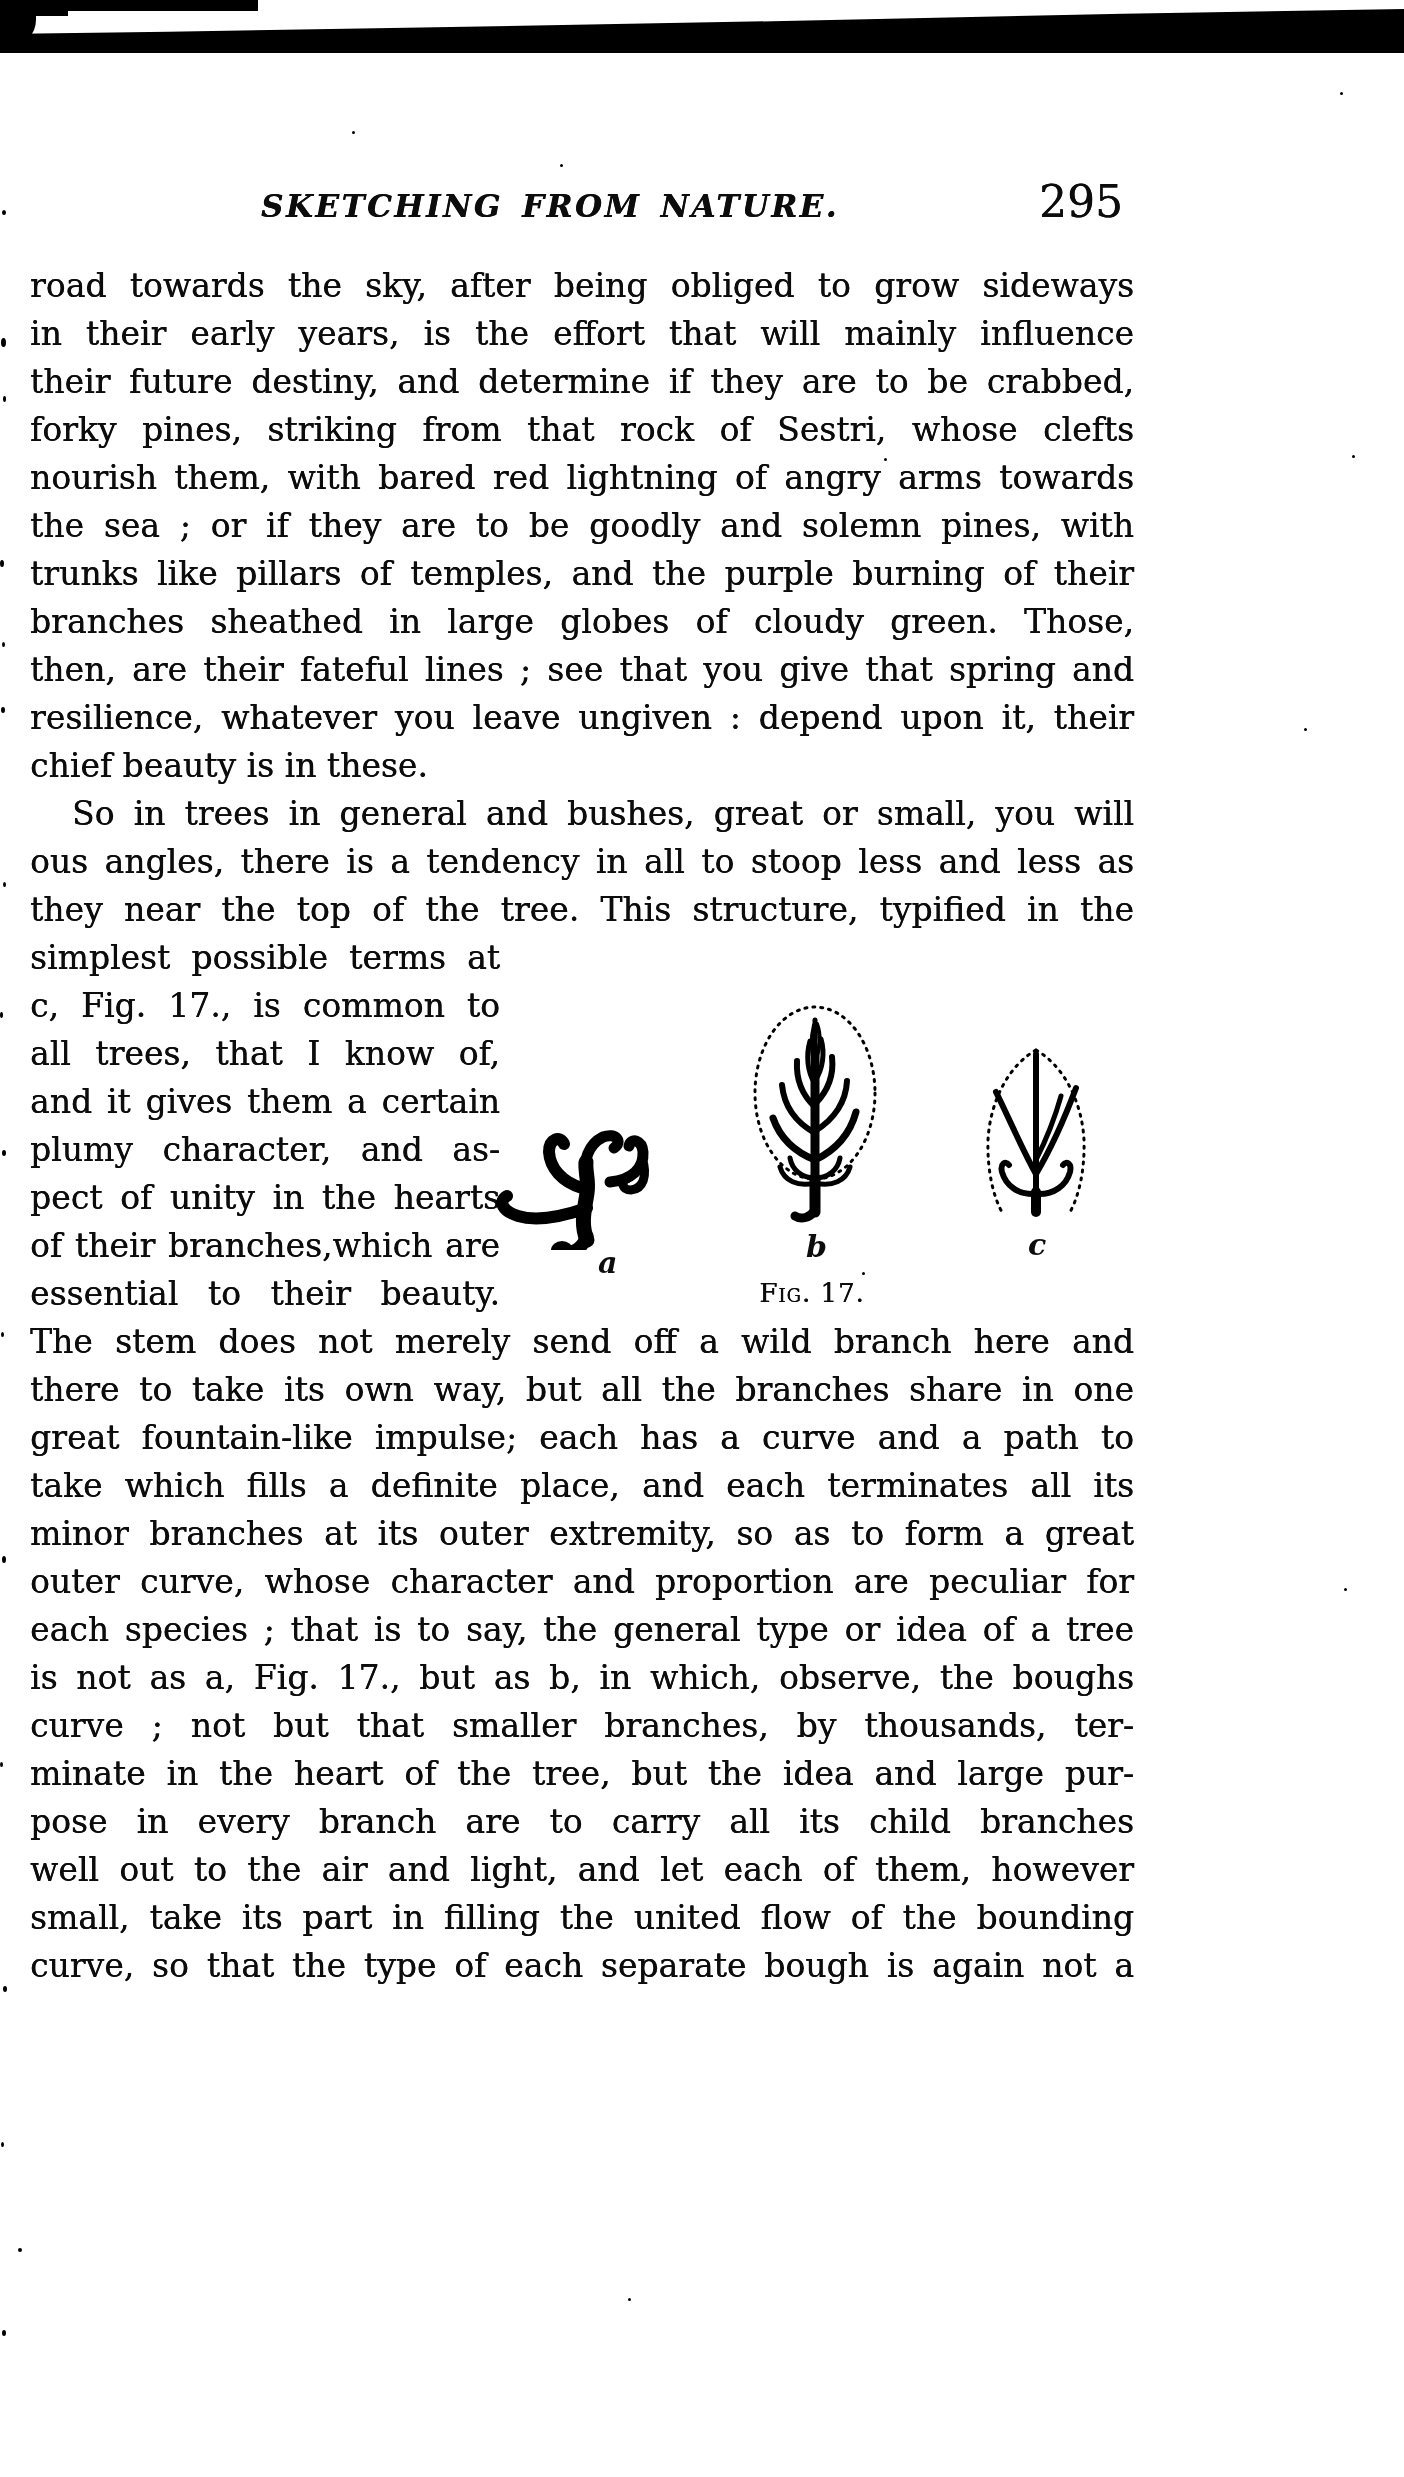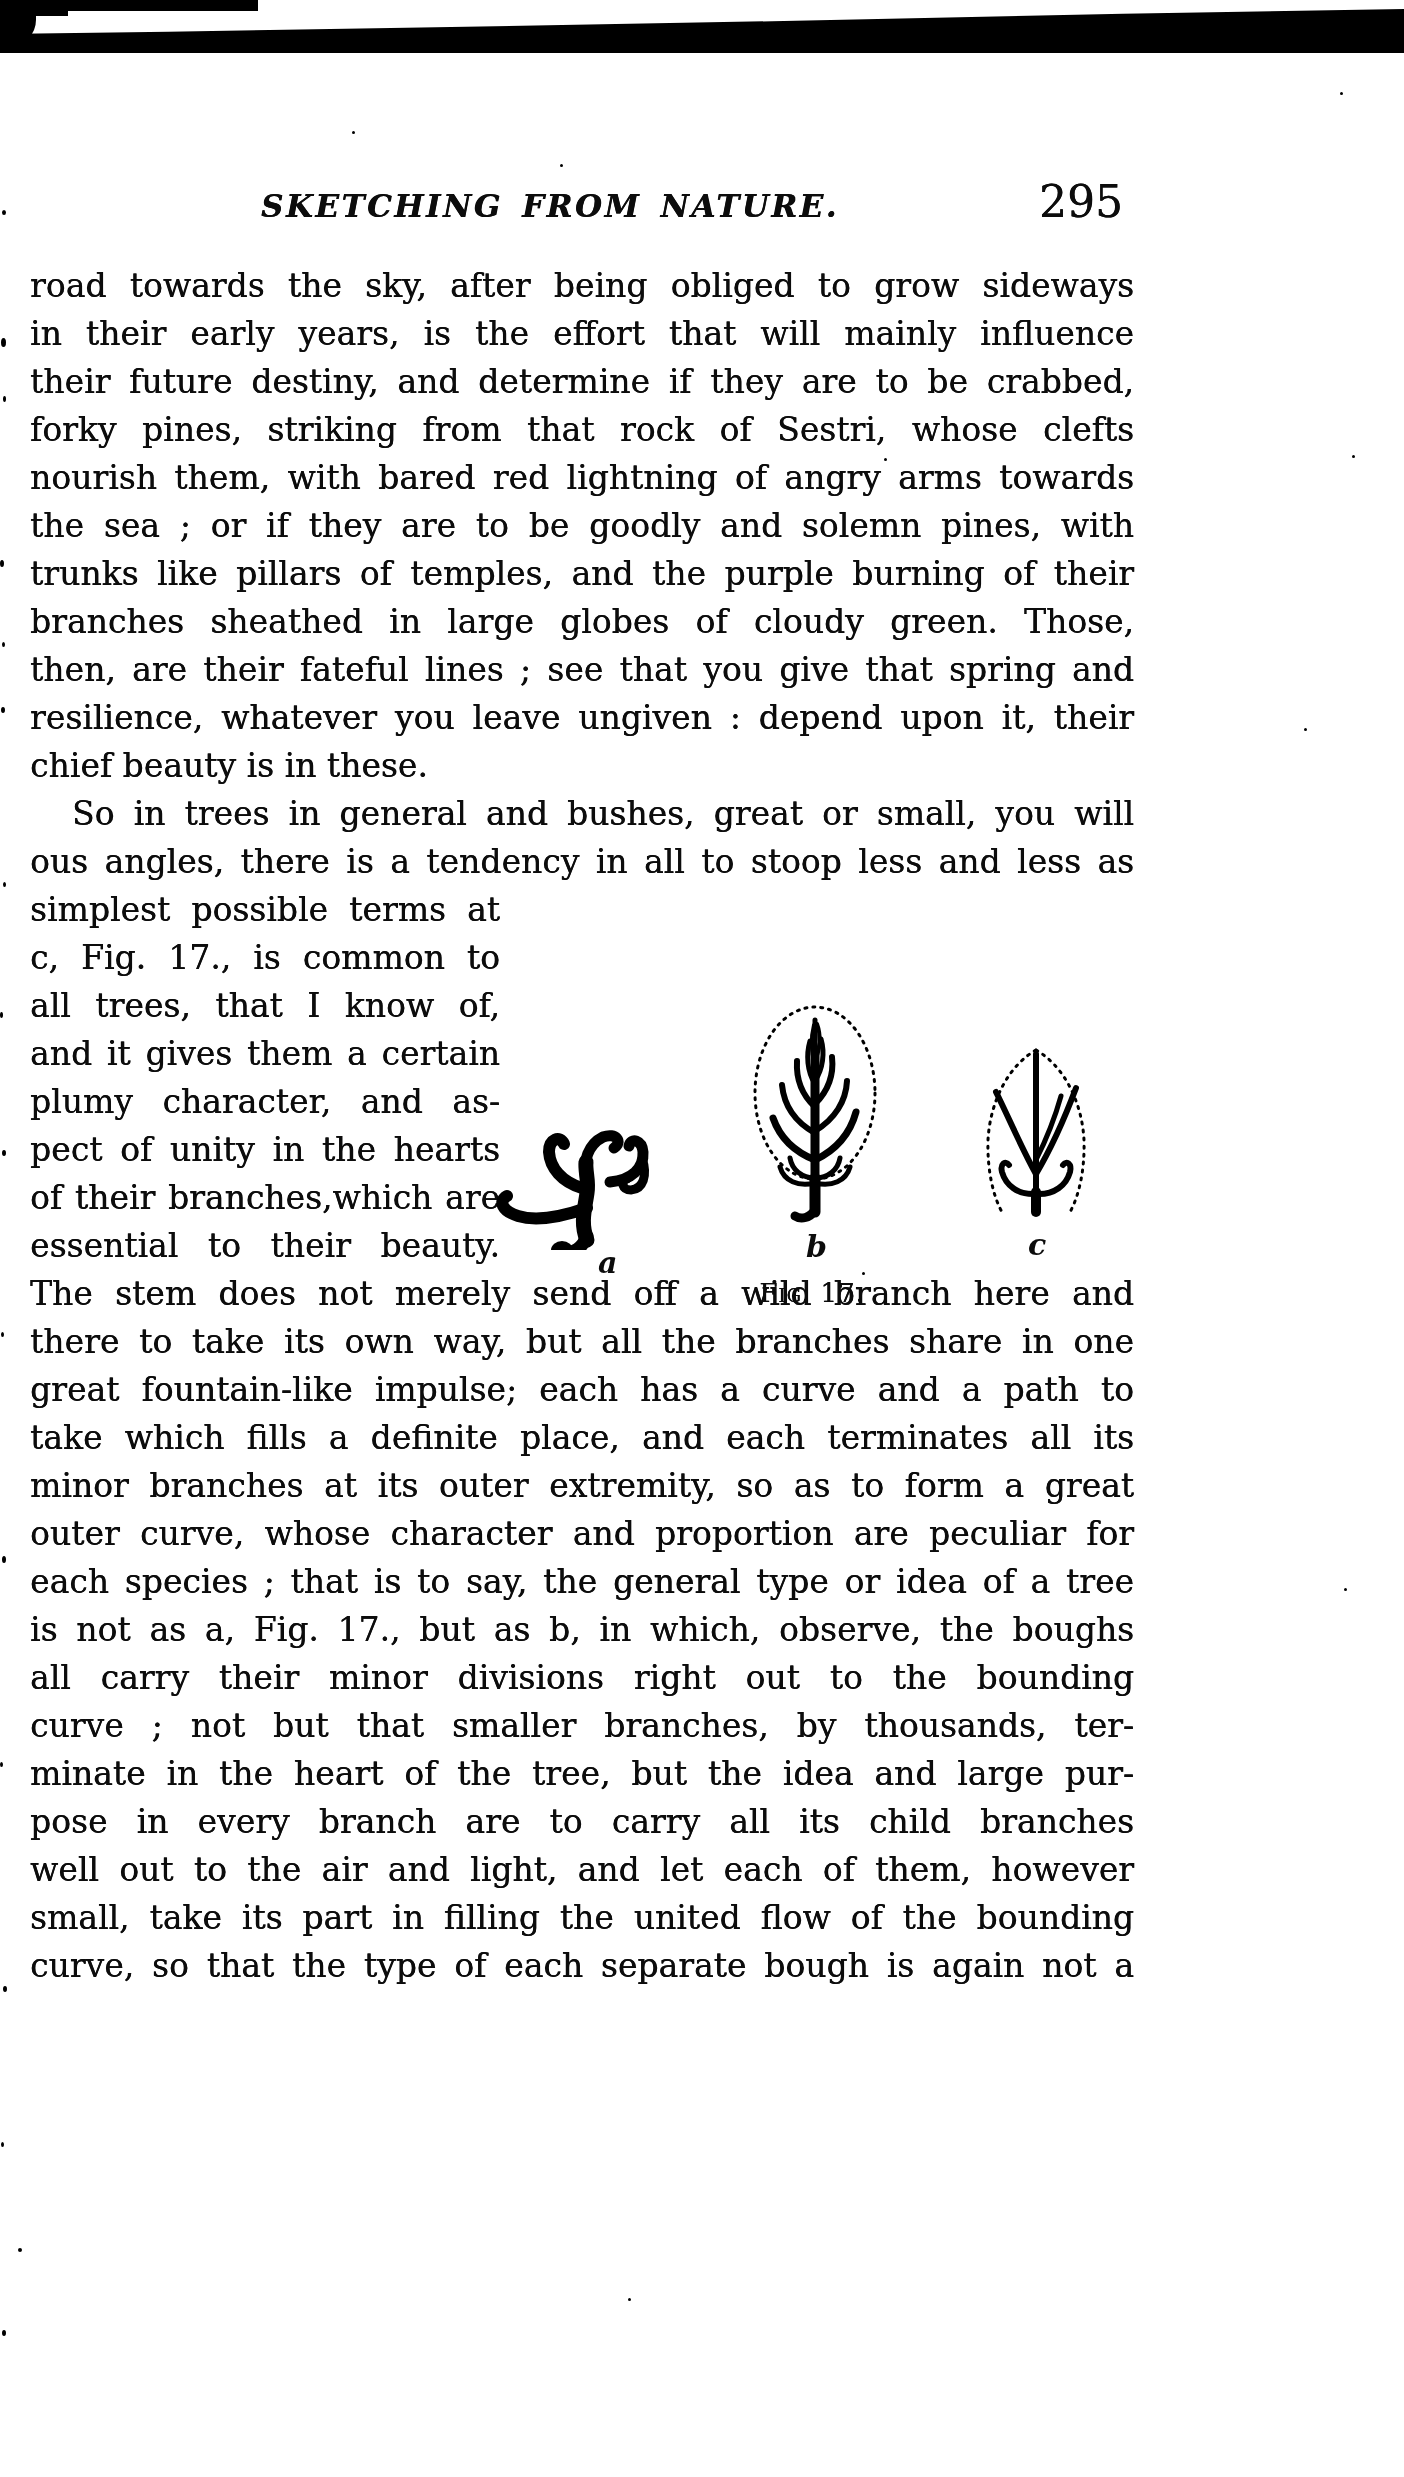--- a/index.html
+++ b/index.html
@@ -66,20 +66,21 @@
       <div class="line ink">branches sheathed in large globes of cloudy green.  Those,</div>
       <div class="line ink">then, are their fateful lines ; see that you give that spring and</div>
       <div class="line ink">resilience, whatever you leave ungiven : depend upon it, their</div>
     </div>
   <div class="line ink nojust">chief beauty is in these.</div>
 
   <div class="group-indent">
 
   <div class="line ink">So in trees in general and bushes, great or small, you will</div>
       <div class="line ink">ous angles, there is a tendency in all to stoop less and less as</div>
+      <div class="line ink">they near the top of the tree.  This structure, typified in the</div>
     </div>
 
   <div class="group-narrow">
 
   <div class="line ink">simplest possible terms at</div>
       <div class="line ink">c, Fig. 17., is common to</div>
       <div class="line ink">all trees, that I know of,</div>
       <div class="line ink">and it gives them a certain</div>
       <div class="line ink">plumy character, and as-</div>
       <div class="line ink">pect of unity in the hearts</div>
@@ -90,21 +91,20 @@
   <div>
 
   <div class="line ink">The stem does not merely send off a wild branch here and</div>
       <div class="line ink">there to take its own way, but all the branches share in one</div>
       <div class="line ink">great fountain-like impulse; each has a curve and a path to</div>
       <div class="line ink">take which fills a definite place, and each terminates all its</div>
       <div class="line ink">minor branches at its outer extremity, so as to form a great</div>
       <div class="line ink">outer curve, whose character and proportion are peculiar for</div>
       <div class="line ink">each species ; that is to say, the general type or idea of a tree</div>
       <div class="line ink">is not as a, Fig. 17., but as b, in which, observe, the boughs</div>
-      <div class="line ink">all carry their minor divisions right out to the bounding</div>
       <div class="line ink">curve ; not but that smaller branches, by thousands, ter-</div>
       <div class="line ink">minate in the heart of the tree, but the idea and large pur-</div>
       <div class="line ink">pose in every branch are to carry all its child branches</div>
       <div class="line ink">well out to the air and light, and let each of them, however</div>
       <div class="line ink">small, take its part in filling the united flow of the bounding</div>
       <div class="line ink">curve, so that the type of each separate bough is again not a</div>
     </div>
 </div>
 
 <div class="figure-17">

